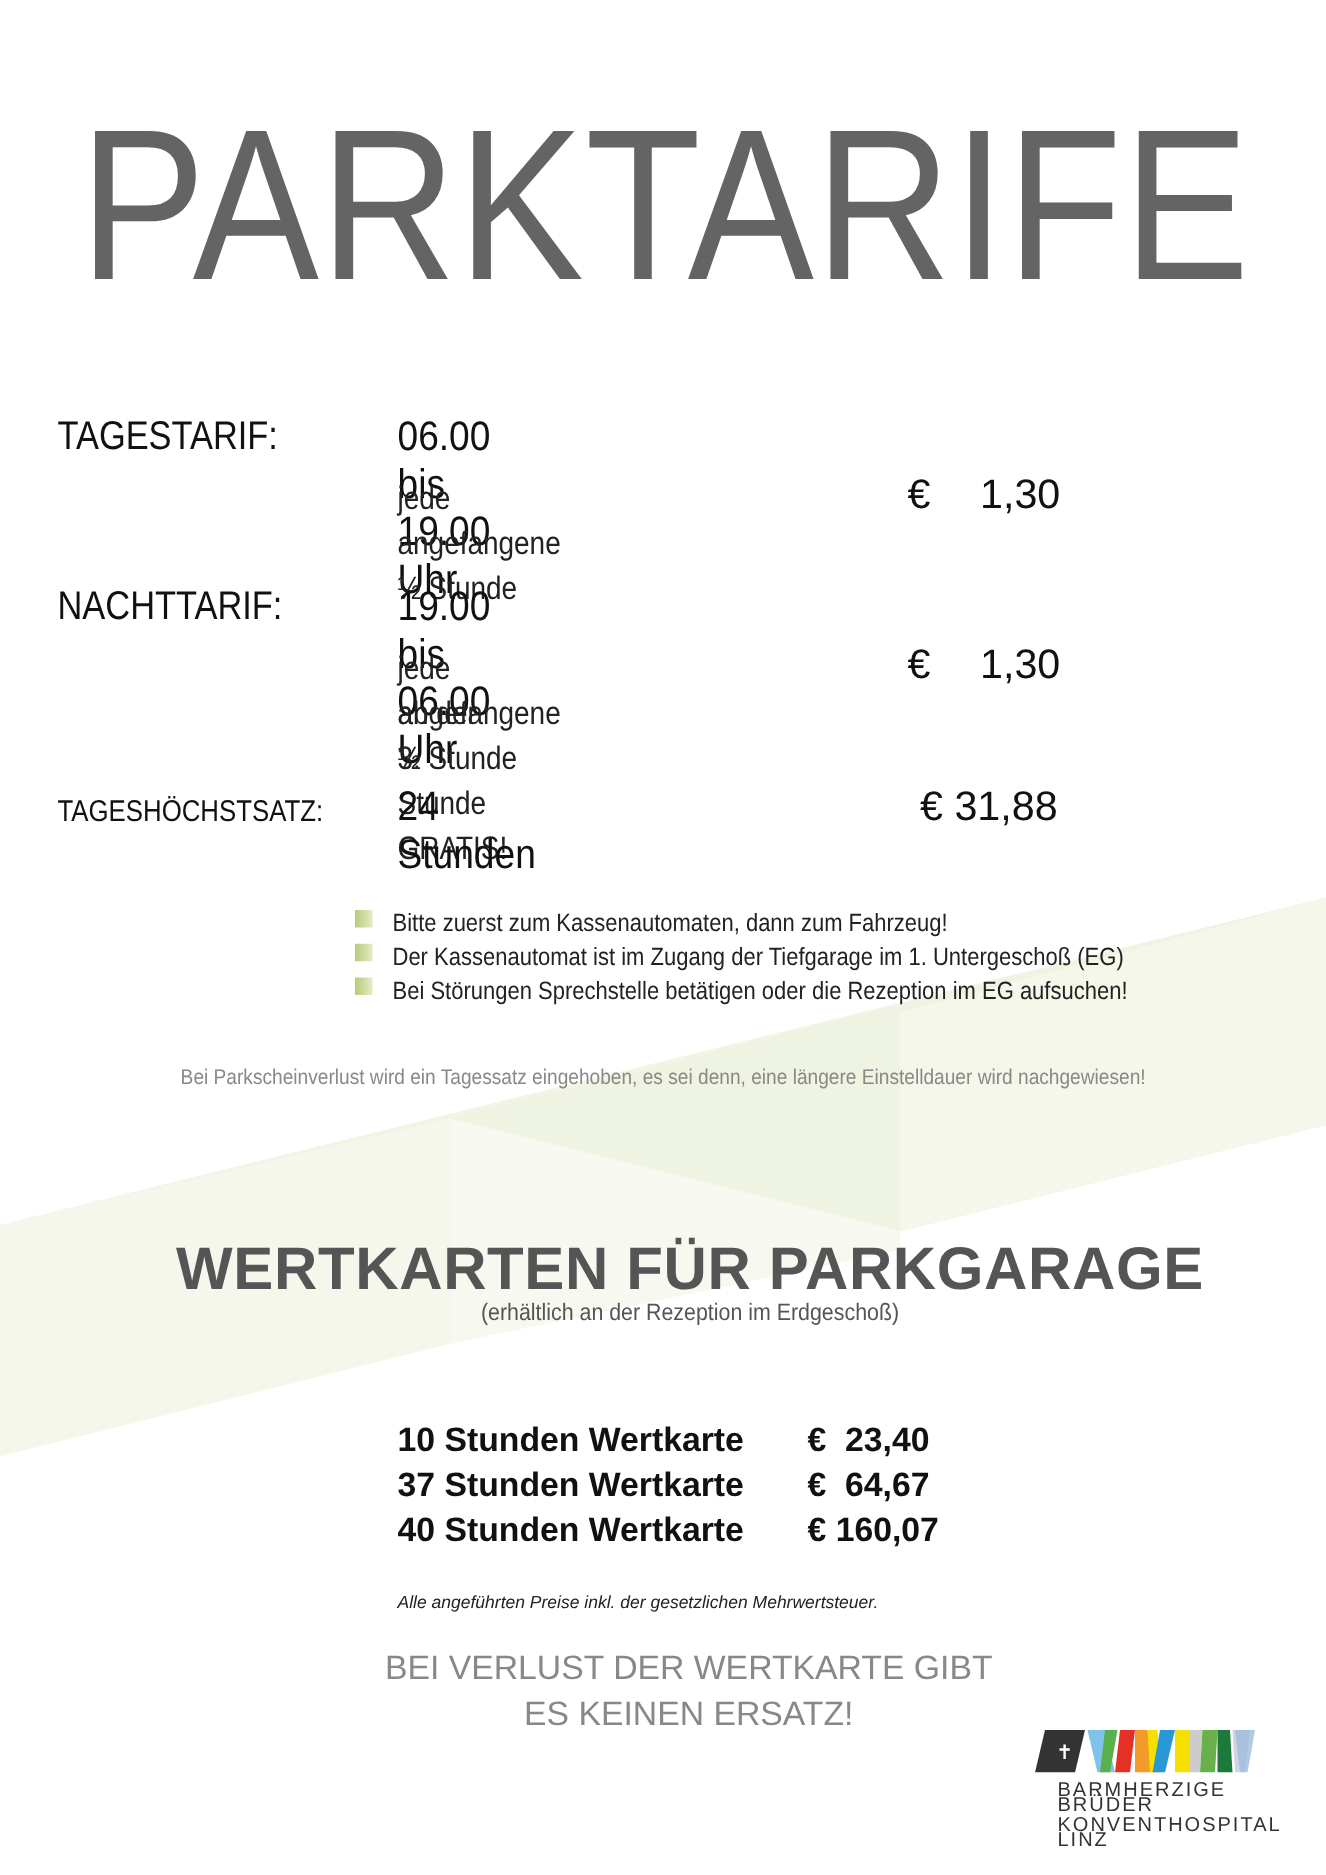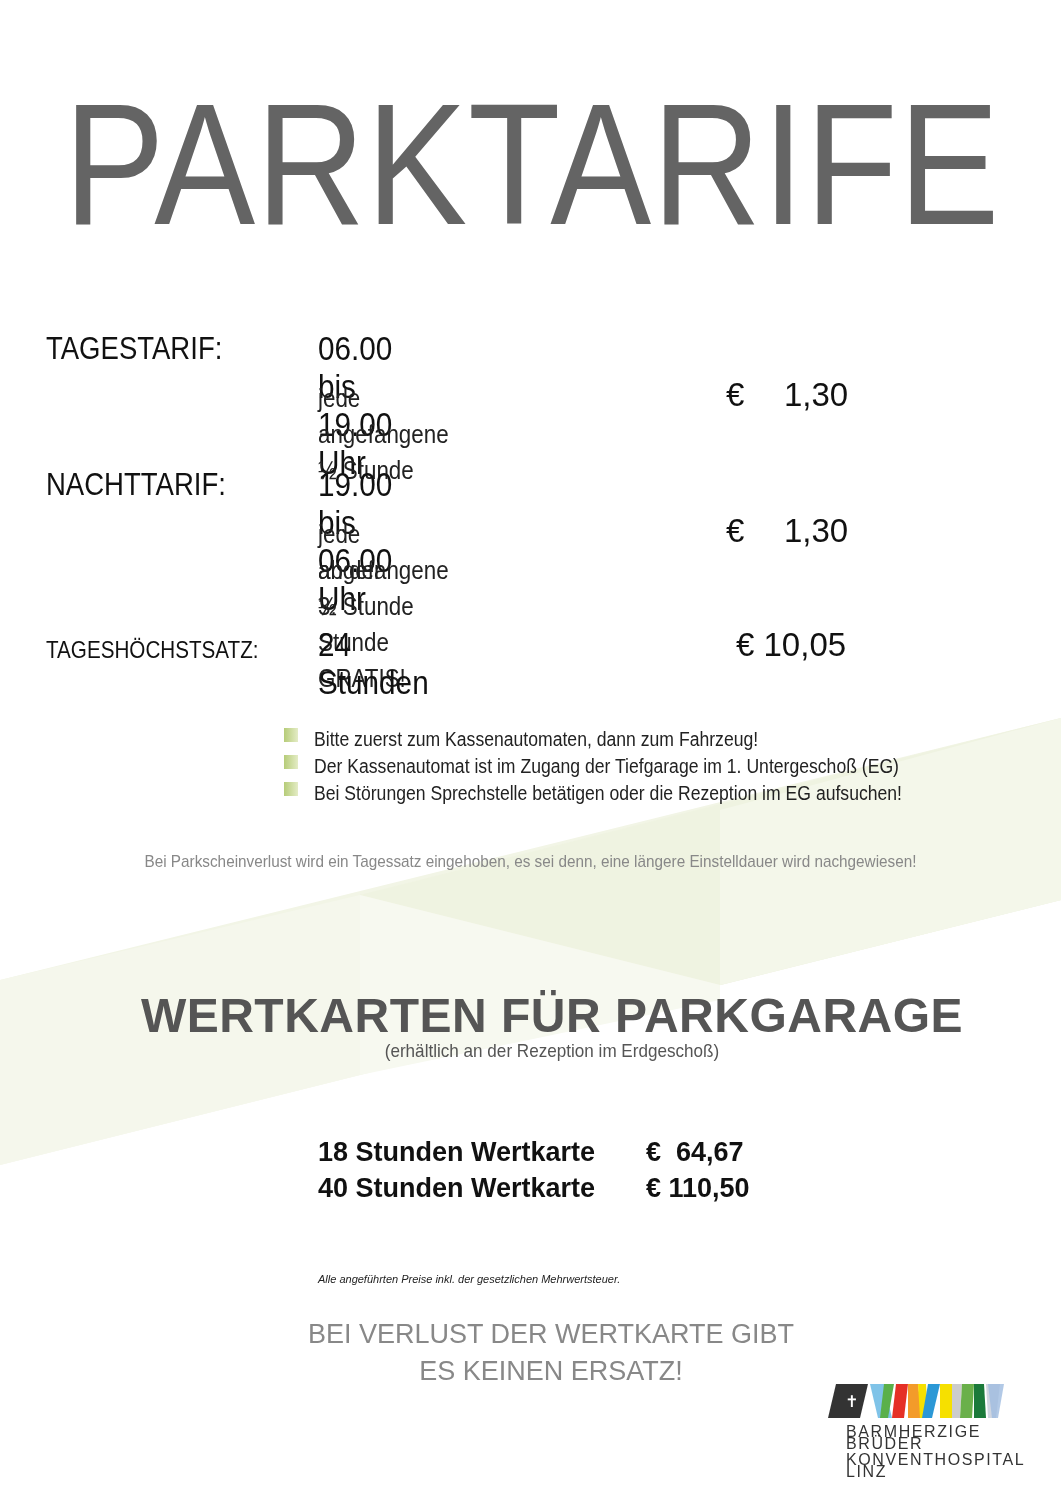--- a/index.html
+++ b/index.html
@@ -36,21 +36,21 @@
 
     .wk-title { left: 0; top: 988px; width: 1104px; text-align: center; font-size: 48px; font-weight: bold; color: #555;
       letter-spacing: 0.5px; }
     .wk-sub { left: 0; top: 1040px; width: 1104px; text-align: center; font-size: 19px; color: #555; transform: scaleX(0.9); }
 
     .wk-table { left: 318px; top: 1134px; }
     .wk-row { display: flex; height: 36px; align-items: center; }
     .wk-name { width: 328px; font-size: 27px; font-weight: bold; color: #111; }
     .wk-price { font-size: 27px; font-weight: bold; color: #111; white-space: pre; }
 
-    .vat { left: 318px; top: 1273px; font-size: 11px; font-style: italic; color: #222; }
+    .vat { left: 318px; top: 1273px; font-size: 14px; font-style: italic; color: #222; }
 
     .warn { left: 0; top: 1316px; width: 1102px; text-align: center; font-size: 27px; color: #888; line-height: 37px; }
 
     .logo { left: 828px; top: 1384px; width: 190px; }
     .logo-text { font-size: 16px; letter-spacing: 1.6px; color: #333; line-height: 12px; margin-left: 18px; margin-top: 4px; }
   </style>
 </head>
 <body>
 
 <svg class="bg" viewBox="0 0 1061 1500">
@@ -76,21 +76,21 @@
   <div class="tariff-time" style="left:318px;top:466px;">19.00 bis 06.00 Uhr</div>
   <div class="tariff-desc" style="left:318px;top:516px;">jede angefangene ½ Stunde</div>
   <div class="tariff-desc" style="left:318px;top:552px;">ab der 3. Stunde GRATIS!</div>
   <div class="price" style="left:726px;top:512px;">€</div>
   <div class="price" style="left:784px;top:512px;">1,30</div>
 </div>
 
 <div class="layer" style="left:0;top:0;">
   <div class="tariff-label small" style="left:46px;top:636px;">TAGESHÖCHSTSATZ:</div>
   <div class="tariff-time" style="left:318px;top:626px;">24 Stunden</div>
-  <div class="price" style="left:736px;top:626px;">€ 10,05</div>
+  <div class="price" style="left:736px;top:626px;">€ 31,88</div>
 </div>
 
 <div class="layer bullets">
   <div class="bullet-row">
     <span class="bullet-sq"></span>
     <span class="bullet-text">Bitte zuerst zum Kassenautomaten, dann zum Fahrzeug!</span>
   </div>
   <div class="bullet-row">
     <span class="bullet-sq"></span>
     <span class="bullet-text">Der Kassenautomat ist im Zugang der Tiefgarage im 1. Untergeschoß (EG)</span>
@@ -101,26 +101,30 @@
   </div>
 </div>
 
 <div class="layer note">Bei Parkscheinverlust wird ein Tagessatz eingehoben, es sei denn, eine längere Einstelldauer wird nachgewiesen!</div>
 
 <div class="layer wk-title">WERTKARTEN FÜR PARKGARAGE</div>
 <div class="layer wk-sub">(erhältlich an der Rezeption im Erdgeschoß)</div>
 
 <div class="layer wk-table">
   <div class="wk-row">
-    <span class="wk-name">18 Stunden Wertkarte</span>
+    <span class="wk-name">10 Stunden Wertkarte</span>
+    <span class="wk-price">€  23,40</span>
+  </div>
+  <div class="wk-row">
+    <span class="wk-name">37 Stunden Wertkarte</span>
     <span class="wk-price">€  64,67</span>
   </div>
   <div class="wk-row">
     <span class="wk-name">40 Stunden Wertkarte</span>
-    <span class="wk-price">€ 110,50</span>
+    <span class="wk-price">€ 160,07</span>
   </div>
 </div>
 
 <div class="layer vat">Alle angeführten Preise inkl. der gesetzlichen Mehrwertsteuer.</div>
 
 <div class="layer warn">
   <div>BEI VERLUST DER WERTKARTE GIBT</div>
   <div>ES KEINEN ERSATZ!</div>
 </div>
 

